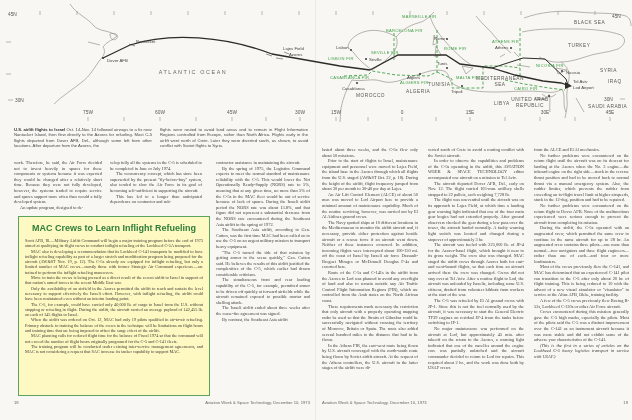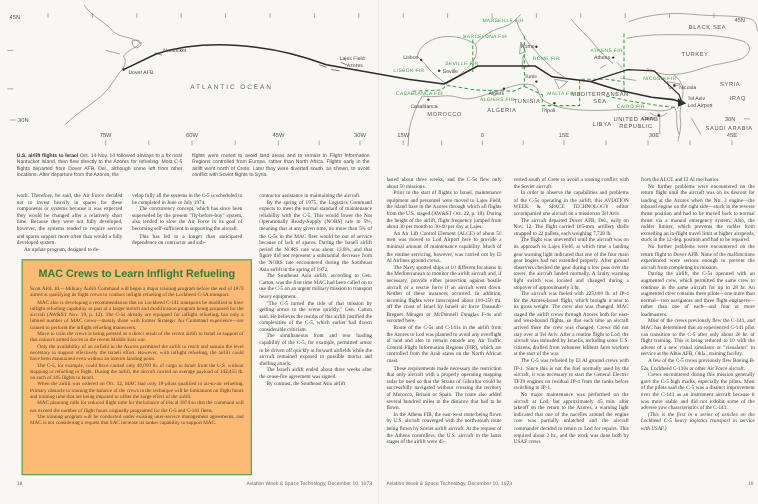--- a/index.html
+++ b/index.html
@@ -5,21 +5,21 @@
   html,body{margin:0;padding:0;background:#e8e6e0;}
   .page{position:relative;width:632px;height:420px;background:#f8f7f3;font-family:"Liberation Serif",serif;color:#3e3c38;overflow:hidden;}
   .fold{position:absolute;left:315px;top:0;width:1px;height:420px;background:rgba(0,0,0,0.05);}
   .caption{position:absolute;font-family:"Liberation Sans",sans-serif;font-size:4.2px;line-height:5.4px;text-align:justify;color:#4a4946;}
   .caption p{margin:0;}
   .caption b{font-weight:bold;color:#333;}
   .col{position:absolute;font-size:4.4px;line-height:5.6px;text-align:justify;overflow:hidden;}
   .col p{margin:0;text-indent:6px;}
   .col p.ni{text-indent:0;}
   .col p.it{font-style:italic;}
-  .box{position:absolute;left:18px;top:216px;width:192px;height:180px;border:1.5px solid #59a55e;background:#fdba74;padding:4px 6px;box-sizing:border-box;overflow:hidden;}
+  .box{position:absolute;left:18px;top:216px;width:192px;height:180px;border:1.5px solid #59a55e;background:#fef9c3;padding:4px 6px;box-sizing:border-box;overflow:hidden;}
   .box h2{font-family:"Liberation Sans",sans-serif;font-size:9px;font-weight:bold;color:#2f7d3a;text-align:center;margin:2px 0 5px 0;}
   .box p{margin:0;font-size:4.3px;line-height:5.3px;text-align:justify;text-indent:6px;}
   .box p.ni{text-indent:0;}
   .footer{position:absolute;top:400px;font-family:"Liberation Sans",sans-serif;font-size:4.2px;color:#6b6a66;}
   svg text{font-family:"Liberation Sans",sans-serif;fill:#55534e;}
   .city{font-size:4.3px;fill:#474540;}
   .country{font-size:4.8px;letter-spacing:.5px;fill:#5a5852;}
   .fir{font-size:4.1px;fill:#43a04a;letter-spacing:.3px;}
   .ocean{font-size:5.4px;letter-spacing:1.6px;fill:#6a6862;}
   .latlon{font-size:4.8px;fill:#5a5852;}

